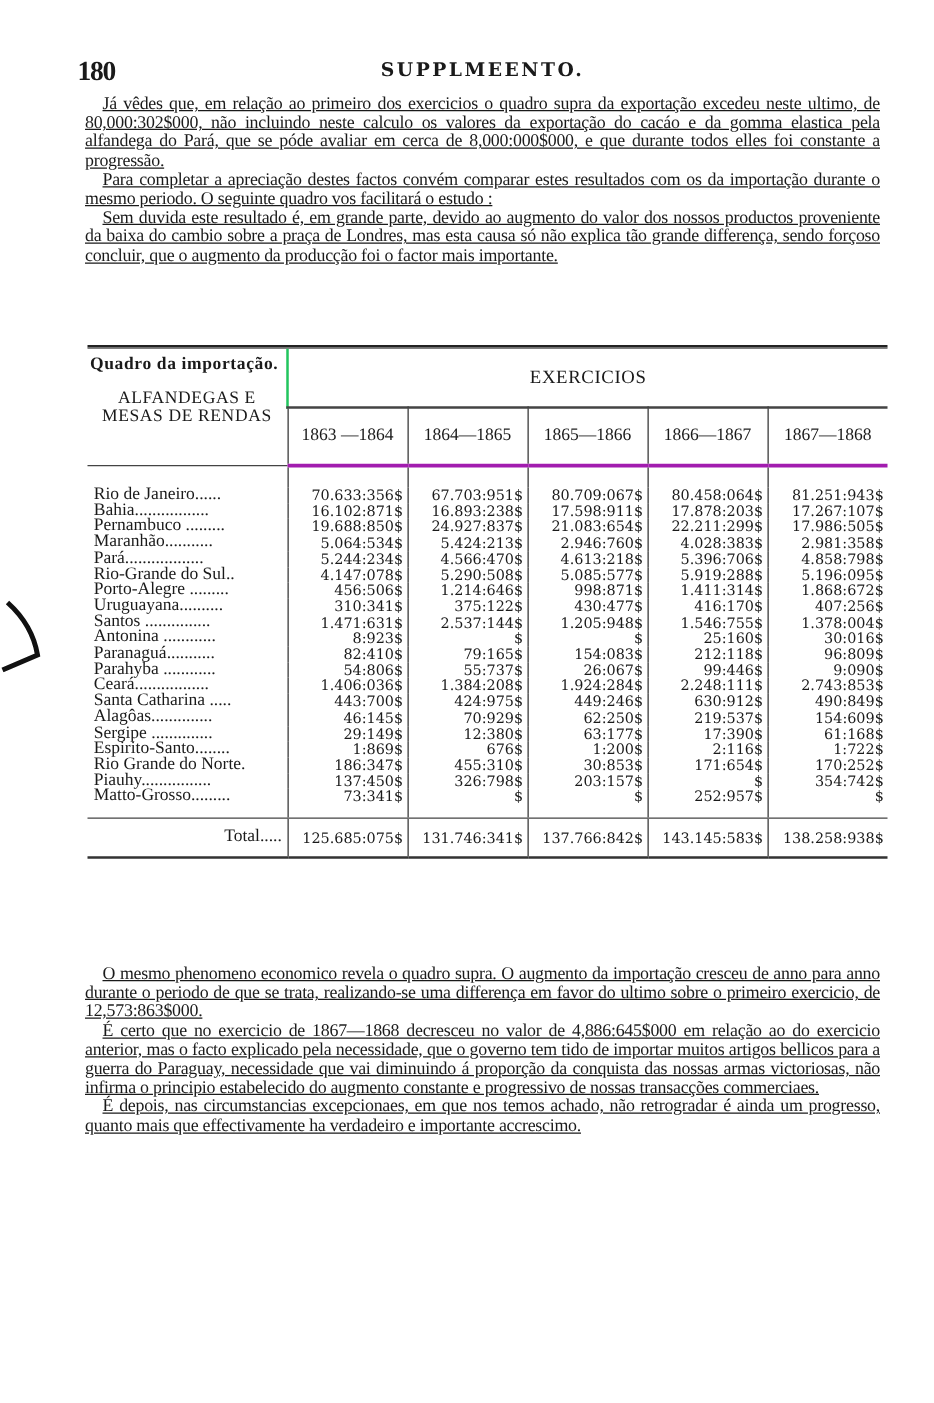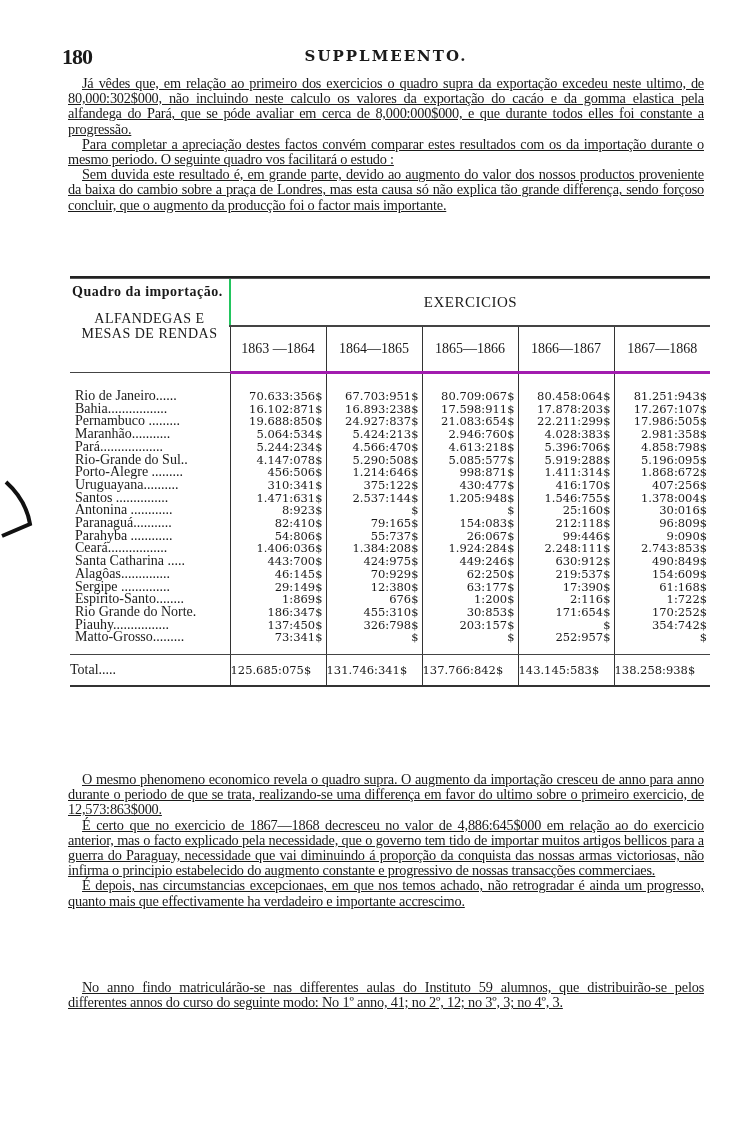--- a/index.html
+++ b/index.html
@@ -21,21 +21,21 @@
   th.grp { height:46px; text-align:center; font-size:15px; letter-spacing:0.5px; border-left:2px solid #22c55e; border-bottom:2px solid #444; }
   th.label { text-align:center; font-size:14px; line-height:15px; letter-spacing:0.5px; vertical-align:middle; }
   th.yr { height:44px; font-size:14px; border-left:1px solid #333; border-bottom:3px solid #a21caf; text-align:center; }
   tr.spacer td { height:16px; border-left:1px solid #333; }
   tr.spacer td:first-child { border-left:none; }
   tr.spacer-top td { border-top:1px solid #444; }
   tr.row td { height:12.7px; line-height:12.7px; border-left:1px solid #333; text-align:right; padding-right:3px; white-space:nowrap; font-family:"DejaVu Serif", serif; font-size:11.5px; }
   tr.row td.name { border-left:none; text-align:left; font-family:"Liberation Serif", serif; font-size:14px; padding-right:0; padding-left:5px; }
   tr.sum-rule td { height:10px; border-left:1px solid #333; border-bottom:1px solid #444; }
   tr.sum-rule td:first-child { border-left:none; }
-  tr.total td { height:30px; border-left:1px solid #333; border-bottom:2px solid #333; text-align:left; padding-right:3px; white-space:nowrap; font-family:"DejaVu Serif", serif; font-size:11.5px; }
+  tr.total td { height:30px; border-left:1px solid #333; border-bottom:2px solid #333; text-align:right; padding-right:3px; white-space:nowrap; font-family:"DejaVu Serif", serif; font-size:11.5px; }
   tr.total td.name { border-left:none; font-family:"Liberation Serif", serif; font-size:14px; padding-right:4px; }
   .bracket { position:absolute; left:0; top:478px; width:36px; height:60px; }
 </style>
 </head>
 <body>
 
 <div class="page">
 
   <div class="header">
     <span class="pageno">180</span>
@@ -270,16 +270,15 @@
   </div>
 
   <div class="para" style="top:772px;">
     <p>O mesmo phenomeno economico revela o quadro supra. O augmento da importação cresceu de anno para anno durante o periodo de que se trata, realizando-se uma differença em favor do ultimo sobre o primeiro exercicio, de 12,573:863$000.</p>
     <p>É certo que no exercicio de 1867—1868 decresceu no valor de 4,886:645$000 em relação ao do exercicio anterior, mas o facto explicado pela necessidade, que o governo tem tido de importar muitos artigos bellicos para a guerra do Paraguay, necessidade que vai diminuindo á proporção da conquista das nossas armas victoriosas, não infirma o principio estabelecido do augmento constante e progressivo de nossas transacções commerciaes.</p>
     <p>É depois, nas circumstancias excepcionaes, em que nos temos achado, não retrogradar é ainda um progresso, quanto mais que effectivamente ha verdadeiro e importante accrescimo.</p>
   </div>
 
 
   <div class="para" style="top:980px;">
-    <p>No anno findo matriculárão-se nas differentes aulas do Instituto 59 alumnos, que distribuirão-se pelos differentes annos do curso do seguinte modo: No 1º anno, 41; no 2º, 12; no 3º, 3; no 4º, 3.</p>
   </div>
 
 </div>
 
 </body></html>

